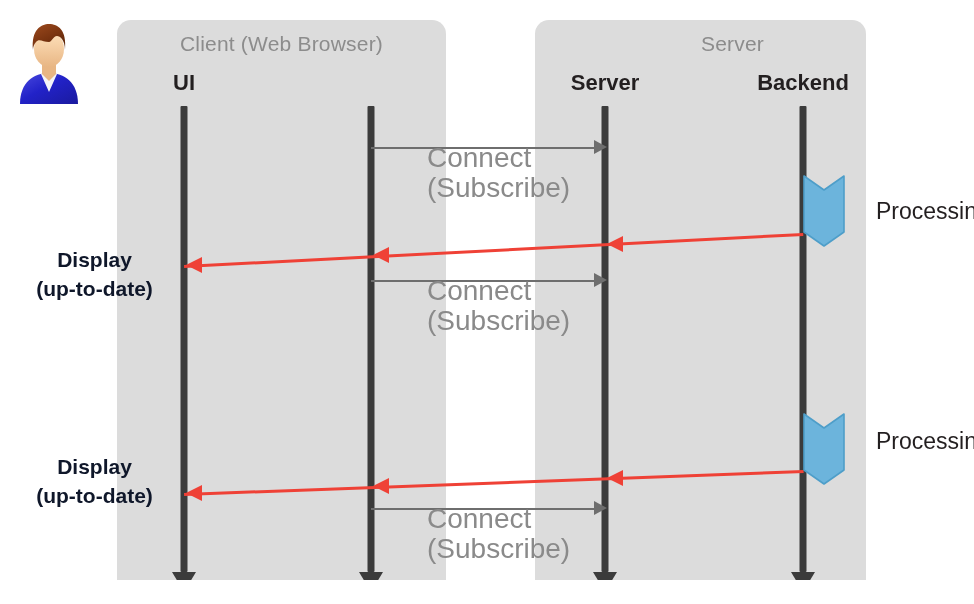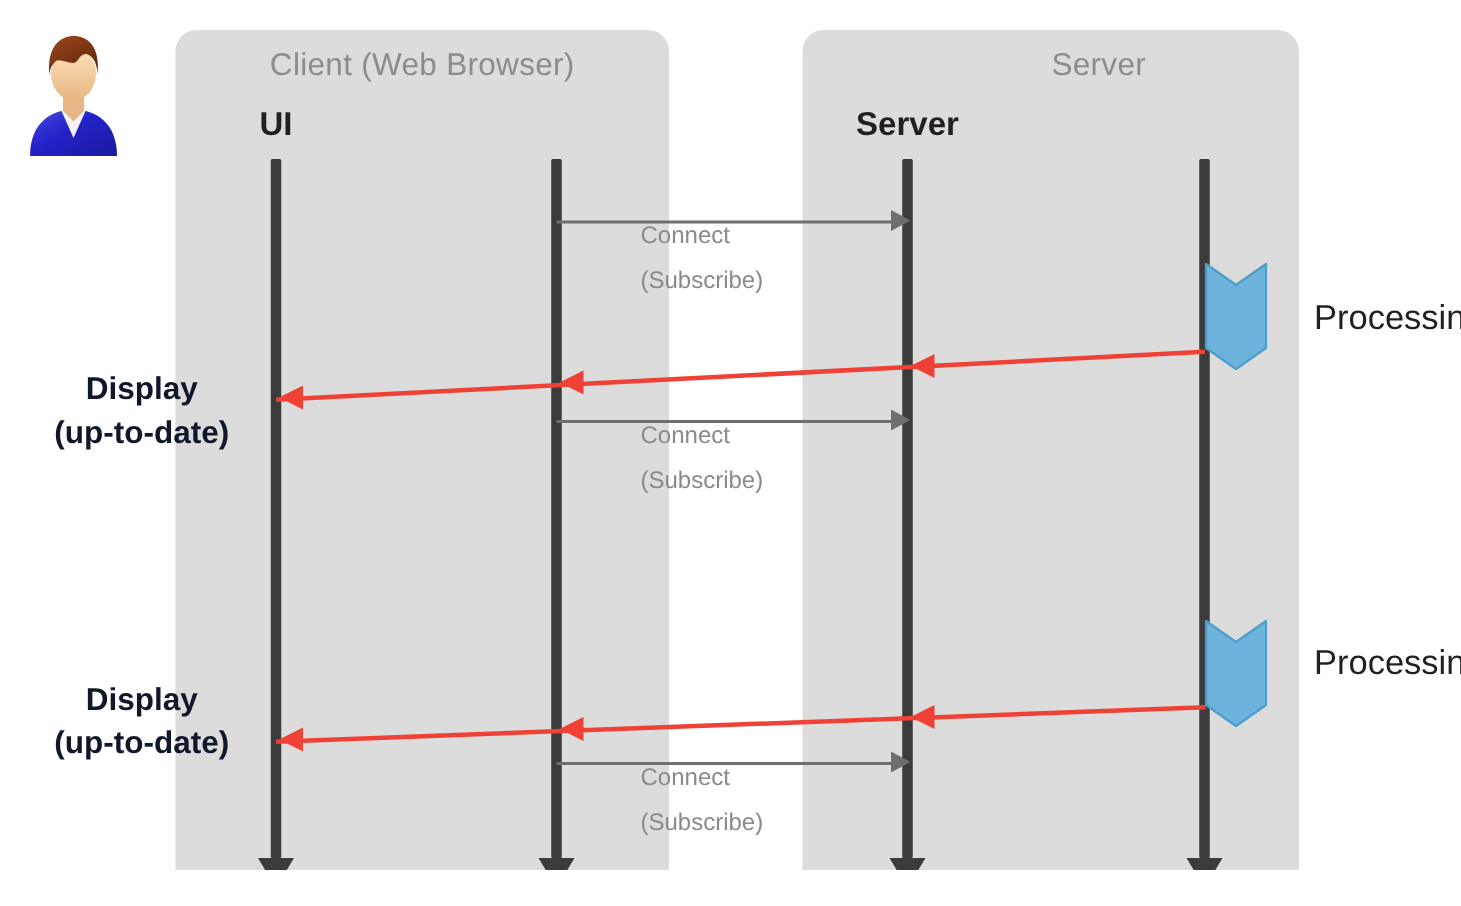--- a/index.html
+++ b/index.html
@@ -75,21 +75,21 @@
   }
   .arrowhead.red-left{
     border-top:8px solid transparent;
     border-bottom:8px solid transparent;
     border-right:16px solid #ef4136;
   }
 
   .msg-label{
     position:absolute;
     color:#8a8a8a;
-    font-size:16px;
+    font-size:28px;
     line-height:30px;
     white-space:nowrap;
     text-align:left;
   }
   .msg-label.red-label{
     color:#0f172a;
     font-weight:bold;
     text-align:center;
     font-size:21px;
     line-height:29px;
@@ -147,20 +147,21 @@
 
       <ellipse cx="33" cy="29" rx="15" ry="18" fill="url(#gFace)"></ellipse>
 
       <path d="M17 30 C15 10 25 4 33 4 C42 4 51 10 49 30 C49 20 44 16 41 16 C37 16 36 22 33 22 C27 22 23 18 20 22 C18 24 17 27 17 30 Z" fill="url(#gHair)"></path>
       <ellipse cx="33" cy="2" rx="0" ry="0" fill="none"></ellipse>
     </svg>
   </div>
 
   <div class="participant" style="left:184px;top:70px;">UI</div>
   <div class="participant" style="left:605px;top:70px;">Server</div>
+  <div class="participant" style="left:803px;top:70px;">Backend</div>
 
   <div class="lifeline" style="left:184px;top:106px;height:466px;"></div>
   <div class="lifeline-head" style="left:184px;top:572px;"></div>
 
   <div class="lifeline" style="left:371px;top:106px;height:466px;"></div>
   <div class="lifeline-head" style="left:371px;top:572px;"></div>
 
   <div class="lifeline" style="left:605px;top:106px;height:466px;"></div>
   <div class="lifeline-head" style="left:605px;top:572px;"></div>
 

